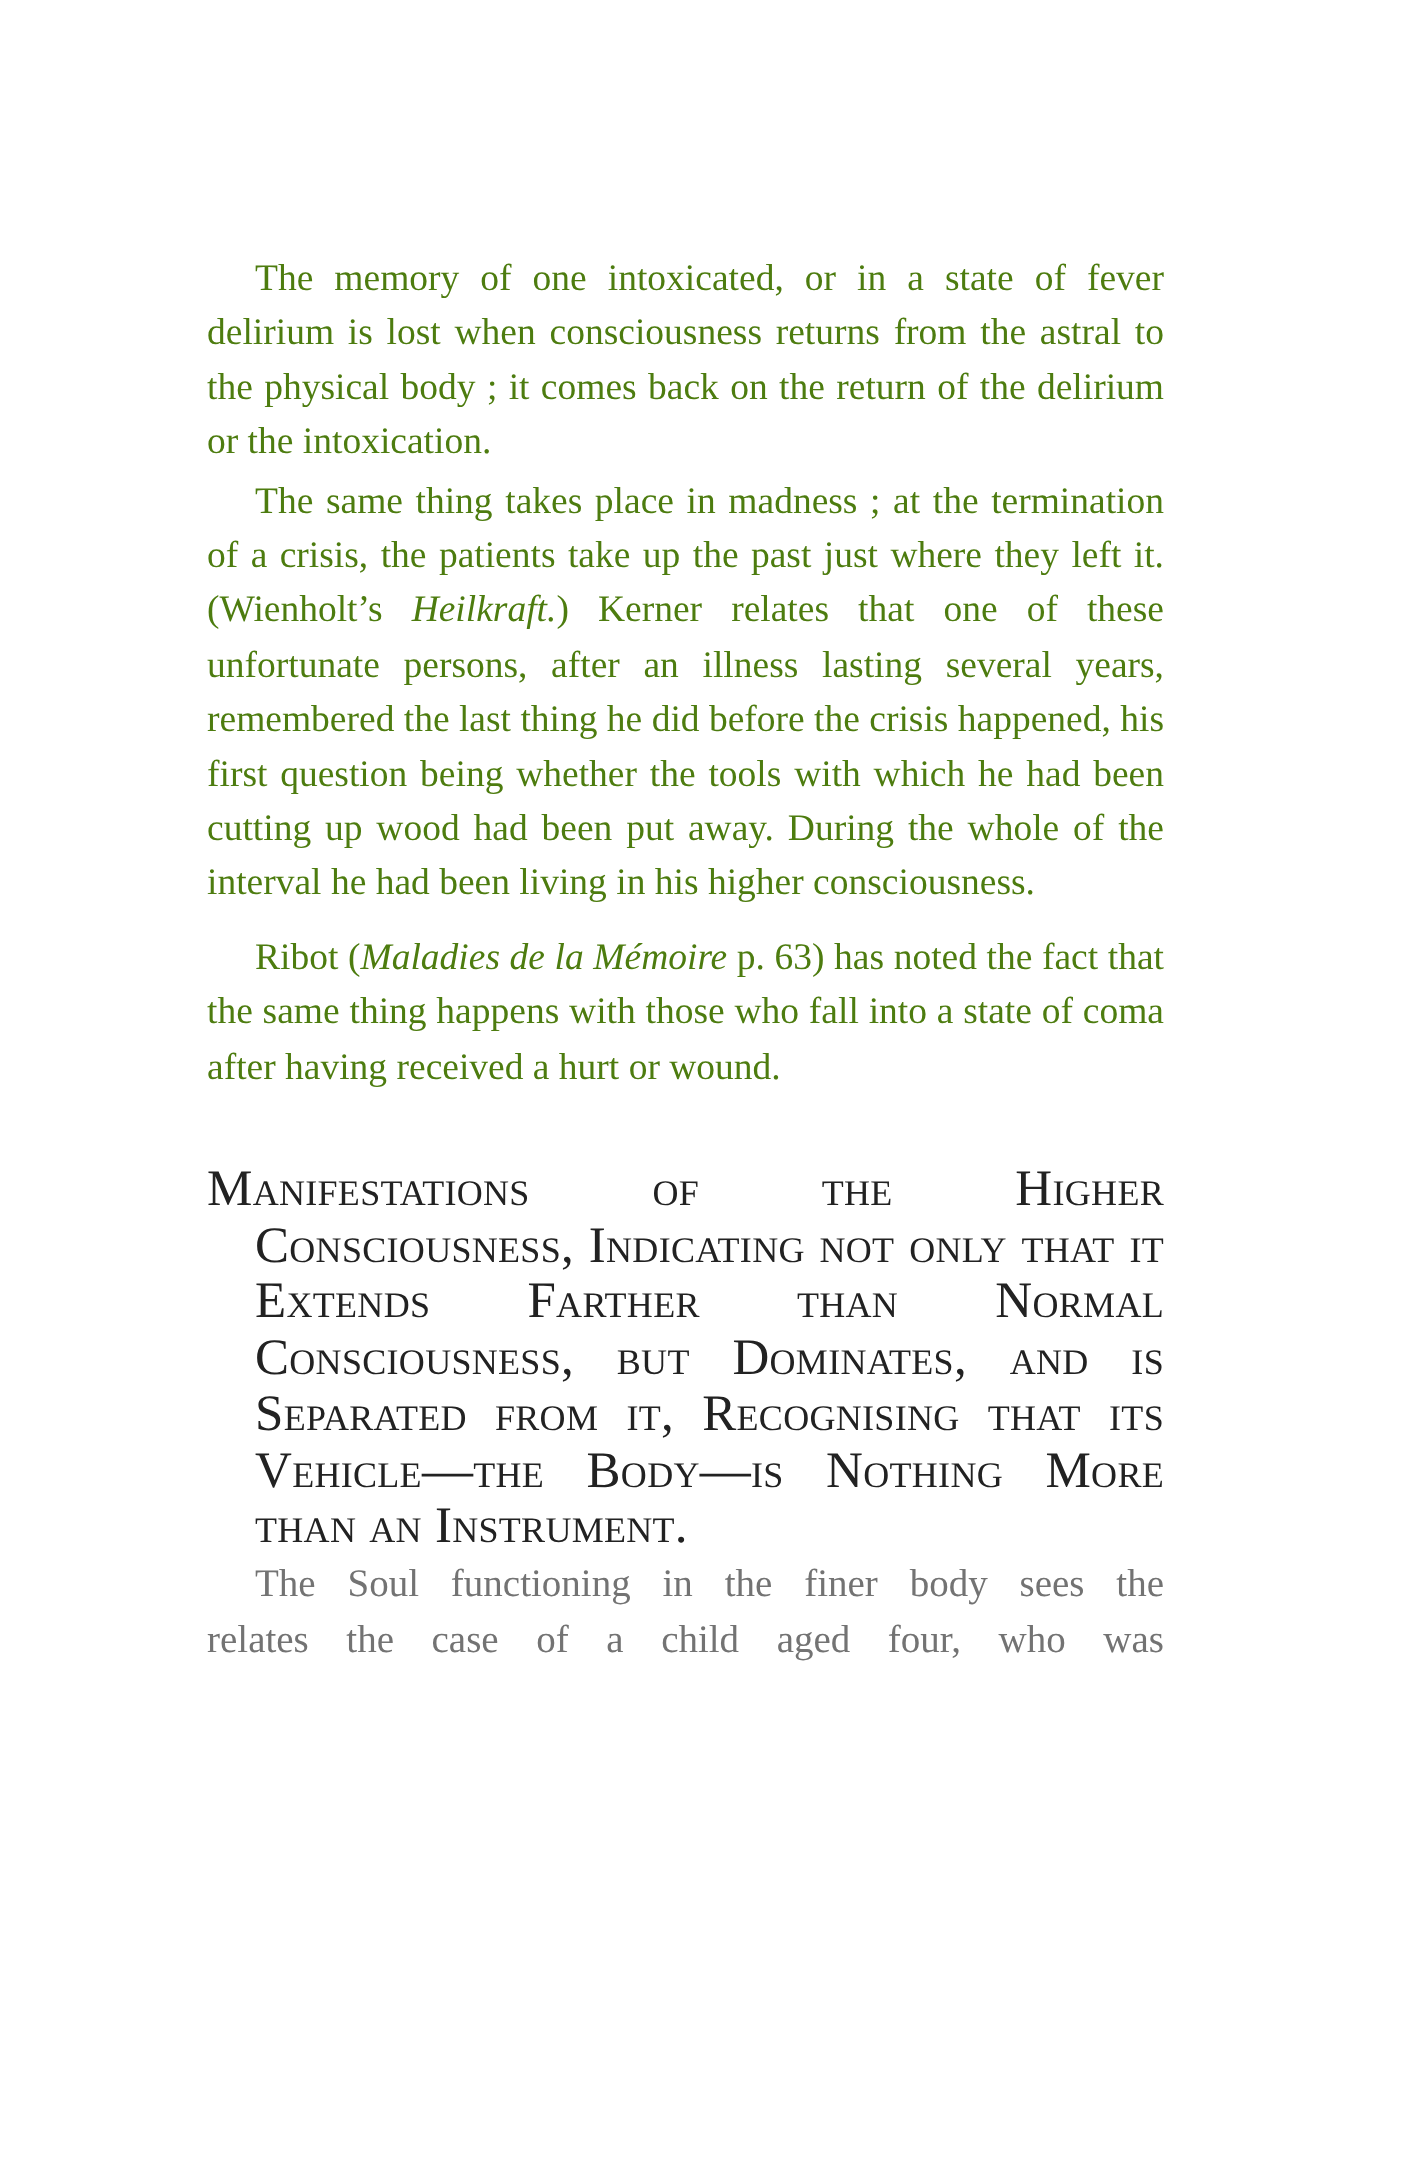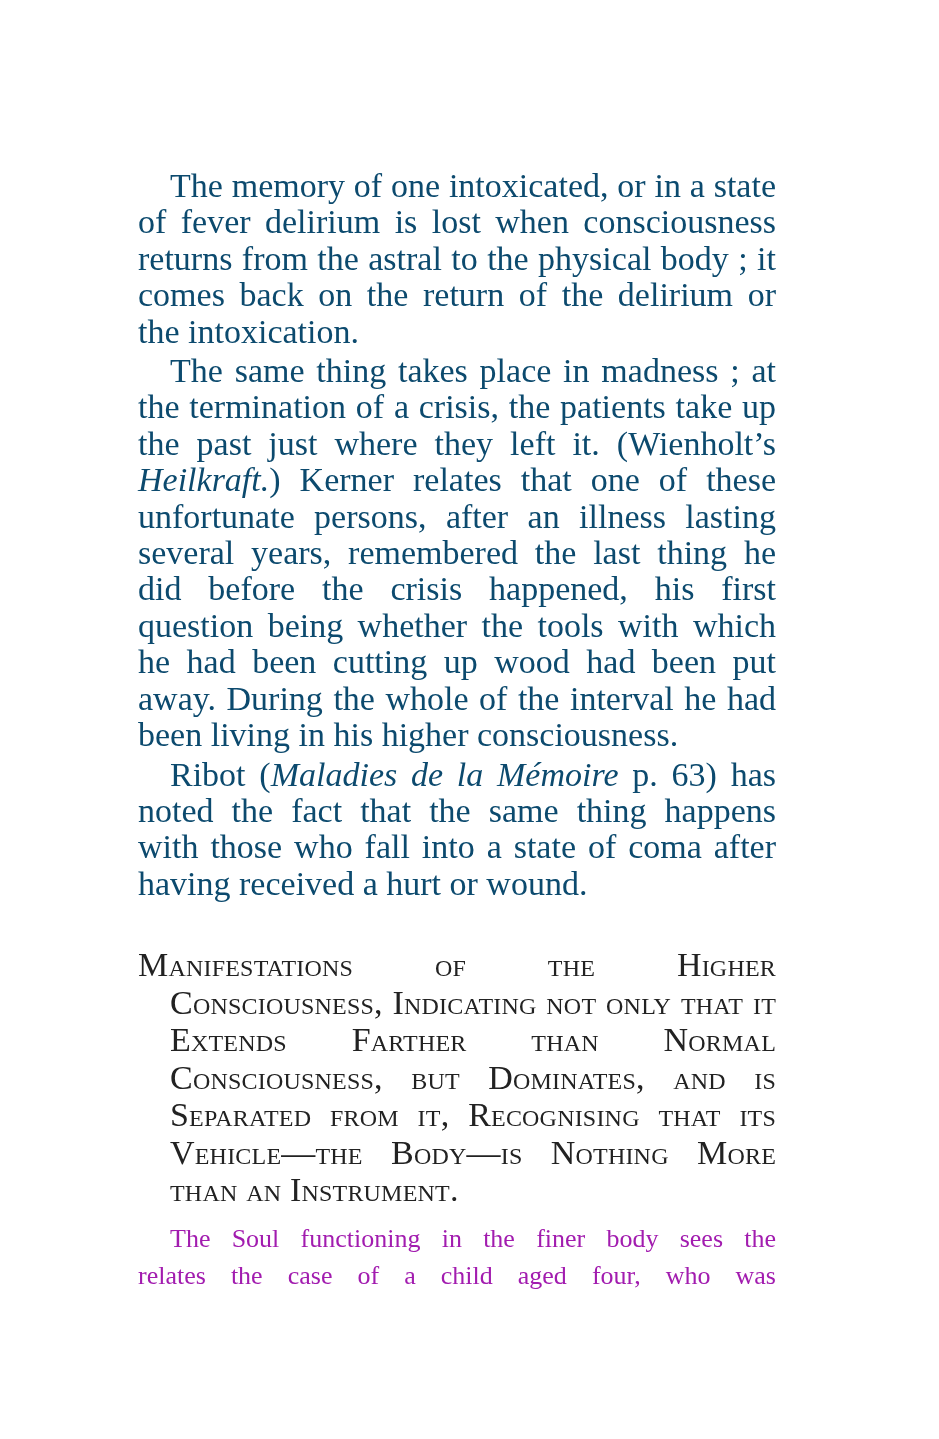--- a/index.html
+++ b/index.html
@@ -35,45 +35,44 @@
     .running-title {
       position: absolute;
       left: 0;
       right: 0;
       text-align: center;
       font-style: italic;
       letter-spacing: 0.5px;
     }
     .para {
       margin: 0;
-      font-size: 34px;
+      font-size: 25px;
       line-height: 36.4px;
       text-align: justify;
       text-indent: 32px;
-      color: #0c4a6e;
+      color: #4d7c0f;
     }
     .p1 { margin-top: 10px; }
     .p2 { margin-top: 3px; }
-    .p3 { margin-top: 3px; }
+    .p3 { margin-top: 13px; }
     .heading {
       margin: 44px 0 0 0;
       font-size: 34px;
       line-height: 37.5px;
       font-variant: small-caps;
       text-align: justify;
       padding-left: 32px;
       text-indent: -32px;
       letter-spacing: 0.2px;
       color: #222;
     }
     .p4 {
-      margin-top: 11px;
       font-size: 26px;
       line-height: 37.5px;
-      color: #a21caf;
+      color: #737373;
     }
     .p4::after, .last-line-justify {
       content: "";
     }
     .lj {
       display: block;
       text-align: justify;
       text-align-last: justify;
       text-indent: 0;
     }

